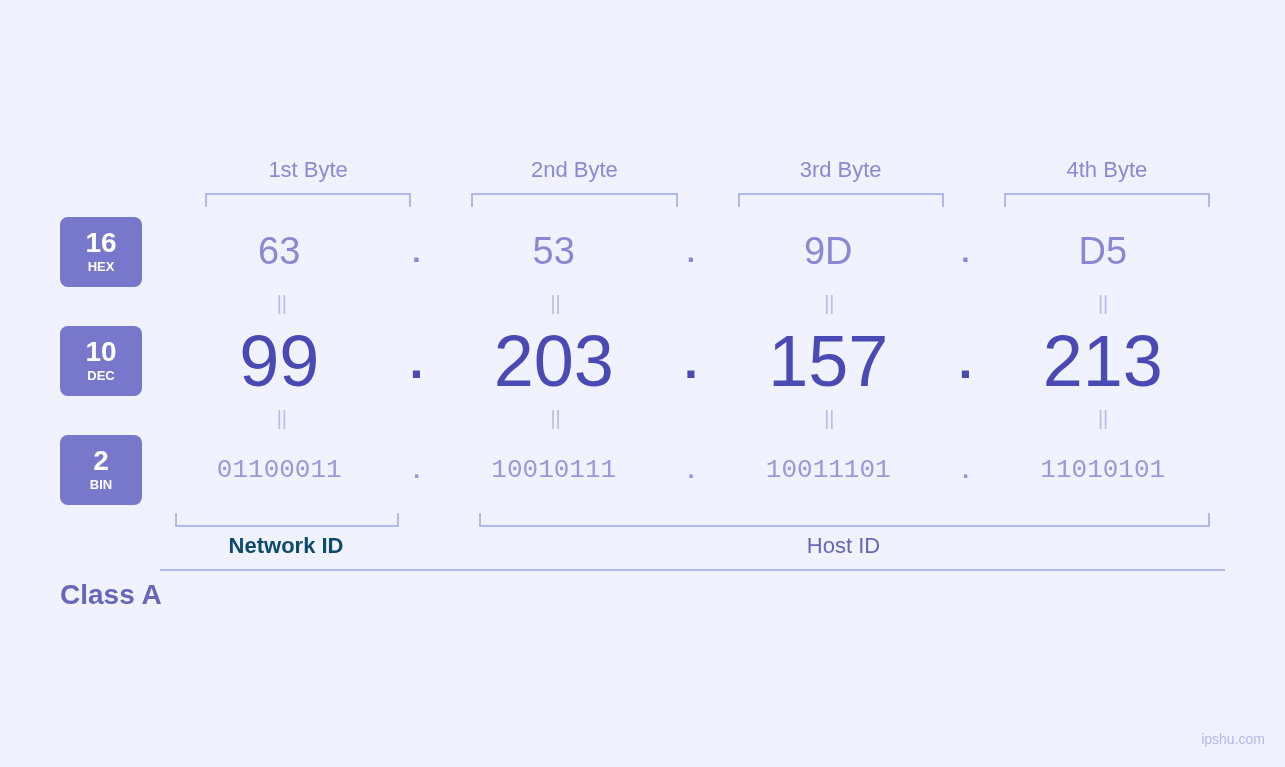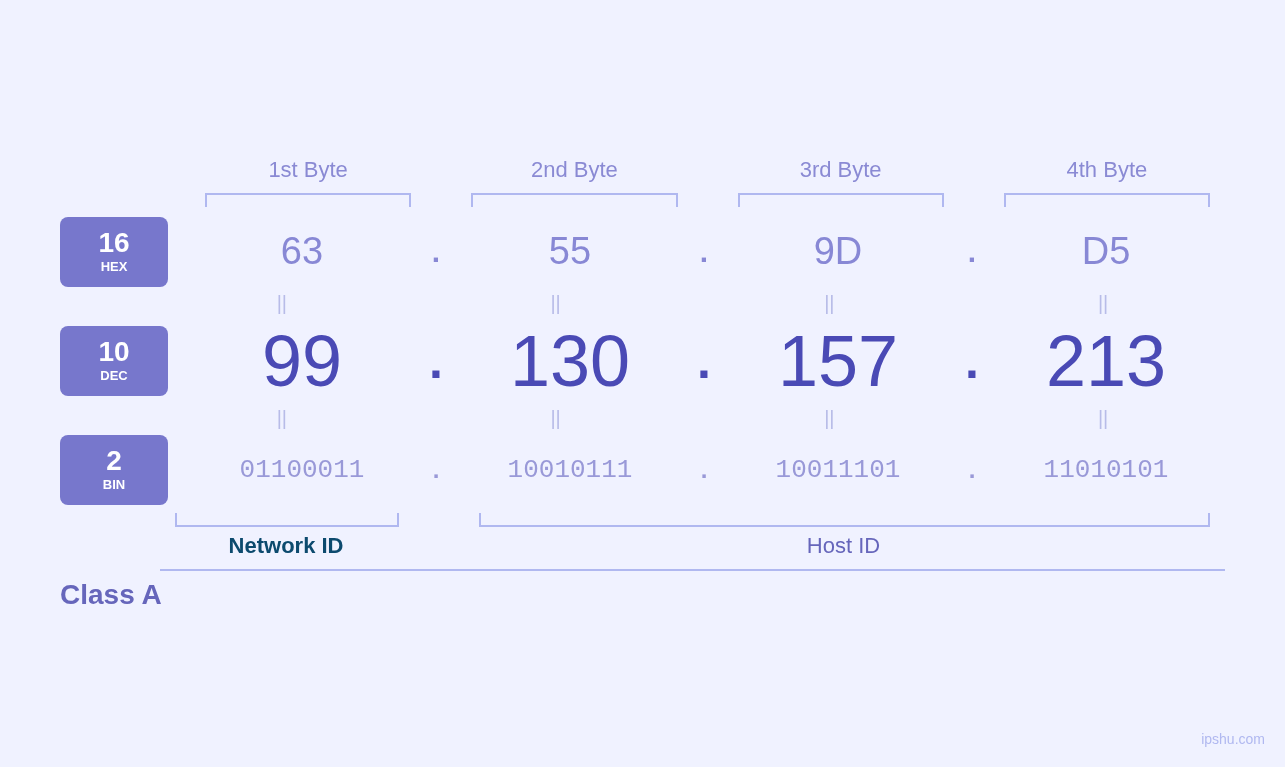--- a/index.html
+++ b/index.html
@@ -61,21 +61,21 @@
     }
 
     .data-row {
       display: flex;
       align-items: center;
       width: 100%;
       margin-bottom: 0px;
     }
 
     .base-badge {
-      width: 108px;
+      width: 82px;
       height: 70px;
       border-radius: 8px;
       background: #7777cc;
       display: flex;
       flex-direction: column;
       align-items: center;
       justify-content: center;
       flex-shrink: 0;
       margin-right: 15px;
     }
@@ -213,21 +213,21 @@
   </div>
 
   <div class="data-row">
     <div class="base-badge">
       <span class="base-number">16</span>
       <span class="base-label">HEX</span>
     </div>
     <div class="values-row">
       <div class="byte-value medium">63</div>
       <div class="dot medium">.</div>
-      <div class="byte-value medium">55</div>
+      <div class="byte-value medium">53</div>
       <div class="dot medium">.</div>
       <div class="byte-value medium">9D</div>
       <div class="dot medium">.</div>
       <div class="byte-value medium">D5</div>
     </div>
   </div>
 
   <div class="equals-row">
     <div style="width:100px; flex-shrink:0;"></div>
     <div style="display:flex; flex:1; justify-content:space-around; align-items:center;">
@@ -242,21 +242,21 @@
   </div>
 
   <div class="data-row">
     <div class="base-badge">
       <span class="base-number">10</span>
       <span class="base-label">DEC</span>
     </div>
     <div class="values-row">
       <div class="byte-value large">99</div>
       <div class="dot">.</div>
-      <div class="byte-value large">130</div>
+      <div class="byte-value large">203</div>
       <div class="dot">.</div>
       <div class="byte-value large">157</div>
       <div class="dot">.</div>
       <div class="byte-value large">213</div>
     </div>
   </div>
 
   <div class="equals-row">
     <div style="width:100px; flex-shrink:0;"></div>
     <div style="display:flex; flex:1; justify-content:space-around; align-items:center;">

